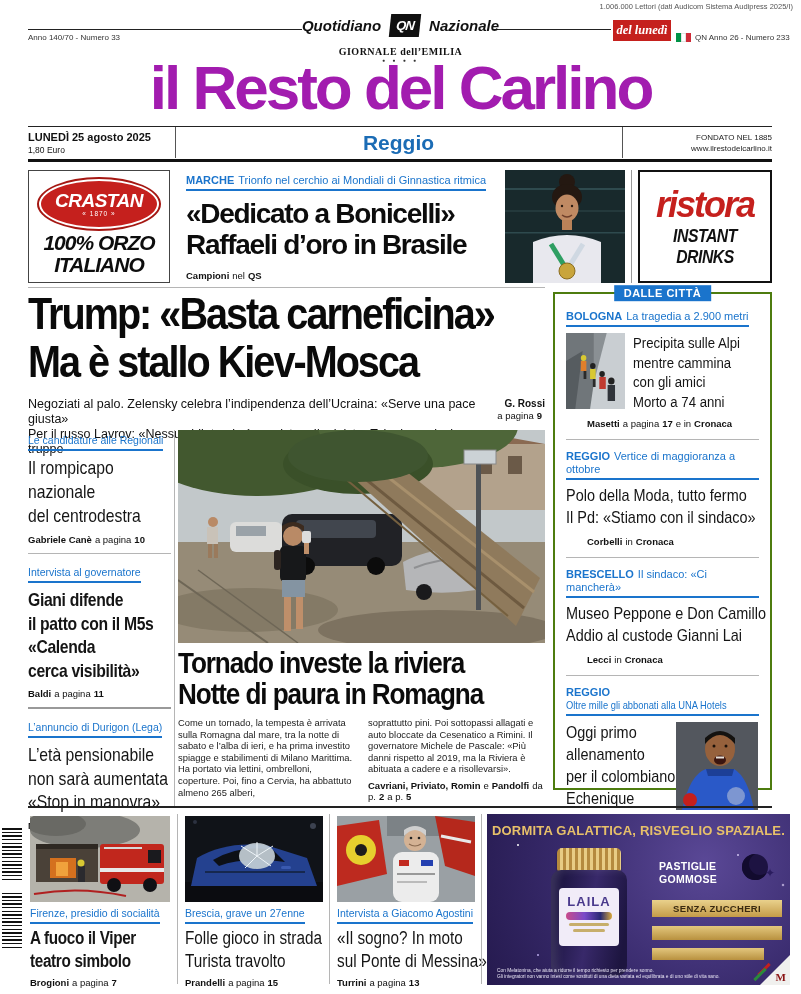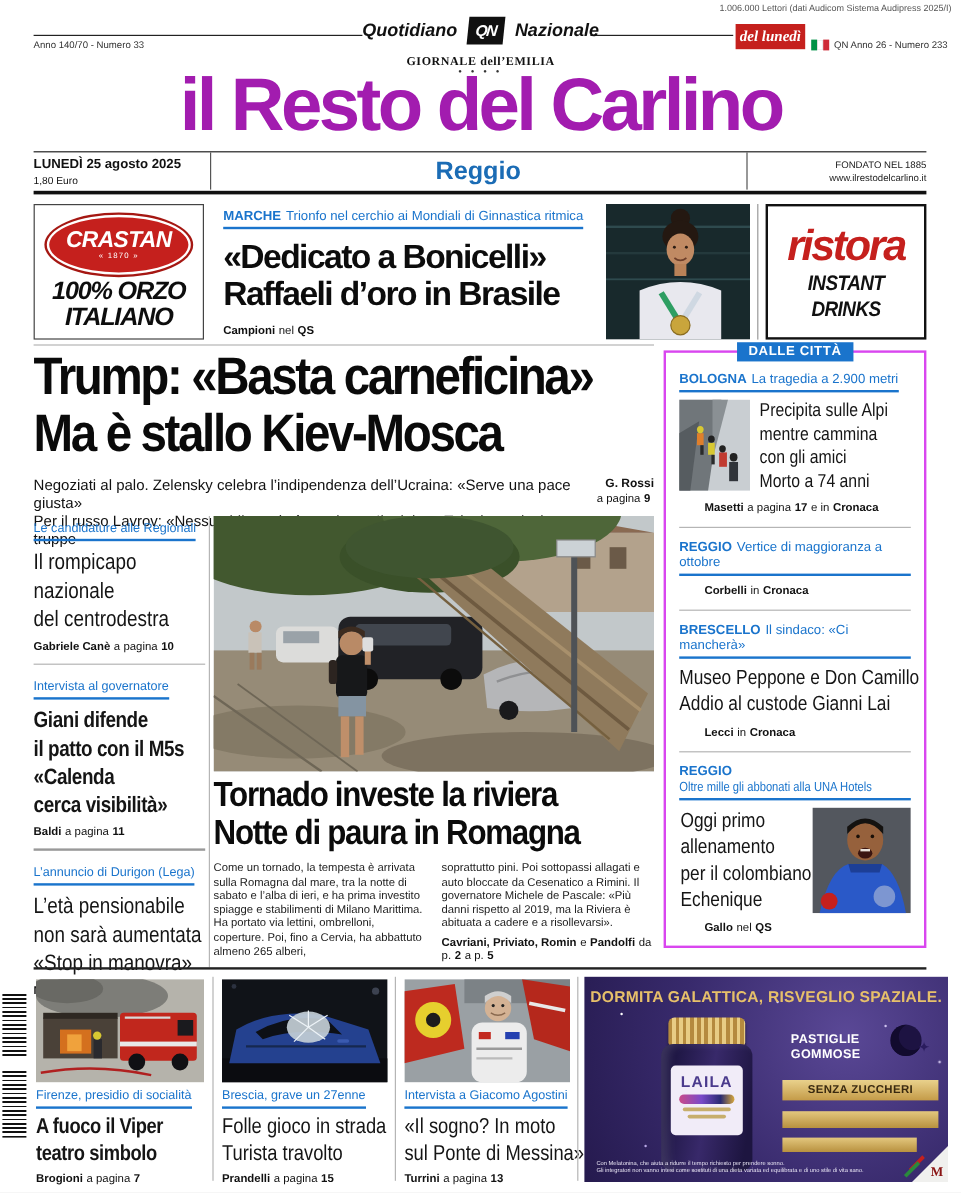--- a/index.html
+++ b/index.html
@@ -53,27 +53,27 @@
   .ts-hl{margin-top:7px;font-size:28px;font-weight:700;letter-spacing:-1.3px;line-height:31px;color:#0c0c0c;}
   .ristora{left:638px;top:170px;width:134px;height:113px;border:2px solid #111;box-sizing:border-box;text-align:center;padding-top:16px;}
   .ri-name{font-size:36px;font-weight:700;font-style:italic;color:#c5201d;letter-spacing:-2px;line-height:34px;}
   .ri-tag{font-size:17.5px;font-weight:700;font-style:italic;color:#111;letter-spacing:-.5px;transform:scaleX(.9);transform-origin:50% 50%;margin-top:4px;}
   
   .ms-hl{left:28px;top:290px;font-size:44px;font-weight:700;letter-spacing:-2.2px;line-height:48px;color:#0a0a0a;}
   .ms-deck{left:28px;top:397px;width:462px;font-size:12.5px;line-height:15px;color:#111;}
   .ms-by{left:488px;top:398px;width:57px;text-align:right;font-size:9.5px;line-height:12px;}
   .ms-by .nm{font-weight:700;font-size:10px;}
   
-  .rcol{left:553px;top:292px;width:219px;height:498px;border:2px solid #d946ef;box-sizing:border-box;}
+  .rcol{left:553px;top:292px;width:219px;height:498px;border:2px solid #4d7c0f;box-sizing:border-box;}
   .rc-tab{position:absolute;left:50%;top:0;transform:translate(-50%,-55%);background:#1a74cc;color:#fff;
           font-weight:700;font-size:11px;letter-spacing:.5px;padding:2px 10px;white-space:nowrap;}
   .rc-inner{padding:12px 11px 0;}
   .rc-hl{font-size:17px;line-height:22px;font-weight:400;color:#151515;}
   .rc-hl-sm{font-size:15.5px;line-height:19.5px;font-weight:400;color:#151515;}
-  .rc-row{display:flex;margin-top:6px;justify-content:flex-end;}
+  .rc-row{display:flex;margin-top:6px;}
   .rc-div{height:1px;background:#b5b5b5;margin:10px 0;}
   .rc-by{margin-top:7px;padding-left:21px;}
   
   .lcol{left:28px;top:430px;width:143px;}
   .lc-hl{margin-top:5px;font-size:18.5px;line-height:24px;font-weight:400;color:#151515;}
   .lc-hl.bold{font-weight:700;line-height:23.5px;letter-spacing:-.4px;}
   .lc-by{margin-top:6px;}
   .lc-div{height:1px;background:#b5b5b5;margin:8px 0;}
   .lc-div.thick{height:2px;background:#999;}
   
@@ -244,20 +244,24 @@
             <div class="ln sx85">con gli amici</div>
             <div class="ln sx85">Morto a 74 anni</div>
           </div>
         </div>
         <div class="byline rc-by"><span class="bp">Masetti</span><span class="rp">a pagina</span><span class="bp">17</span><span class="rp">e in</span><span class="bp">Cronaca</span></div>
       </div>
       <div class="rc-div"></div>
 
       <div>
         <div class="kicker"><span class="city">REGGIO</span><span>Vertice di maggioranza a ottobre</span></div>
+        <div class="rc-hl" style="margin-top:5px;">
+          <div class="ln sx85">Polo della Moda, tutto fermo</div>
+          <div class="ln sx85">Il Pd: «Stiamo con il sindaco»</div>
+        </div>
         <div class="byline rc-by"><span class="bp">Corbelli</span><span class="rp">in</span><span class="bp">Cronaca</span></div>
       </div>
       <div class="rc-div"></div>
 
       <div>
         <div class="kicker"><span class="city">BRESCELLO</span><span>Il sindaco: «Ci mancherà»</span></div>
         <div class="rc-hl" style="margin-top:5px;">
           <div class="ln sx85">Museo Peppone e Don Camillo</div>
           <div class="ln sx85">Addio al custode Gianni Lai</div>
         </div>

